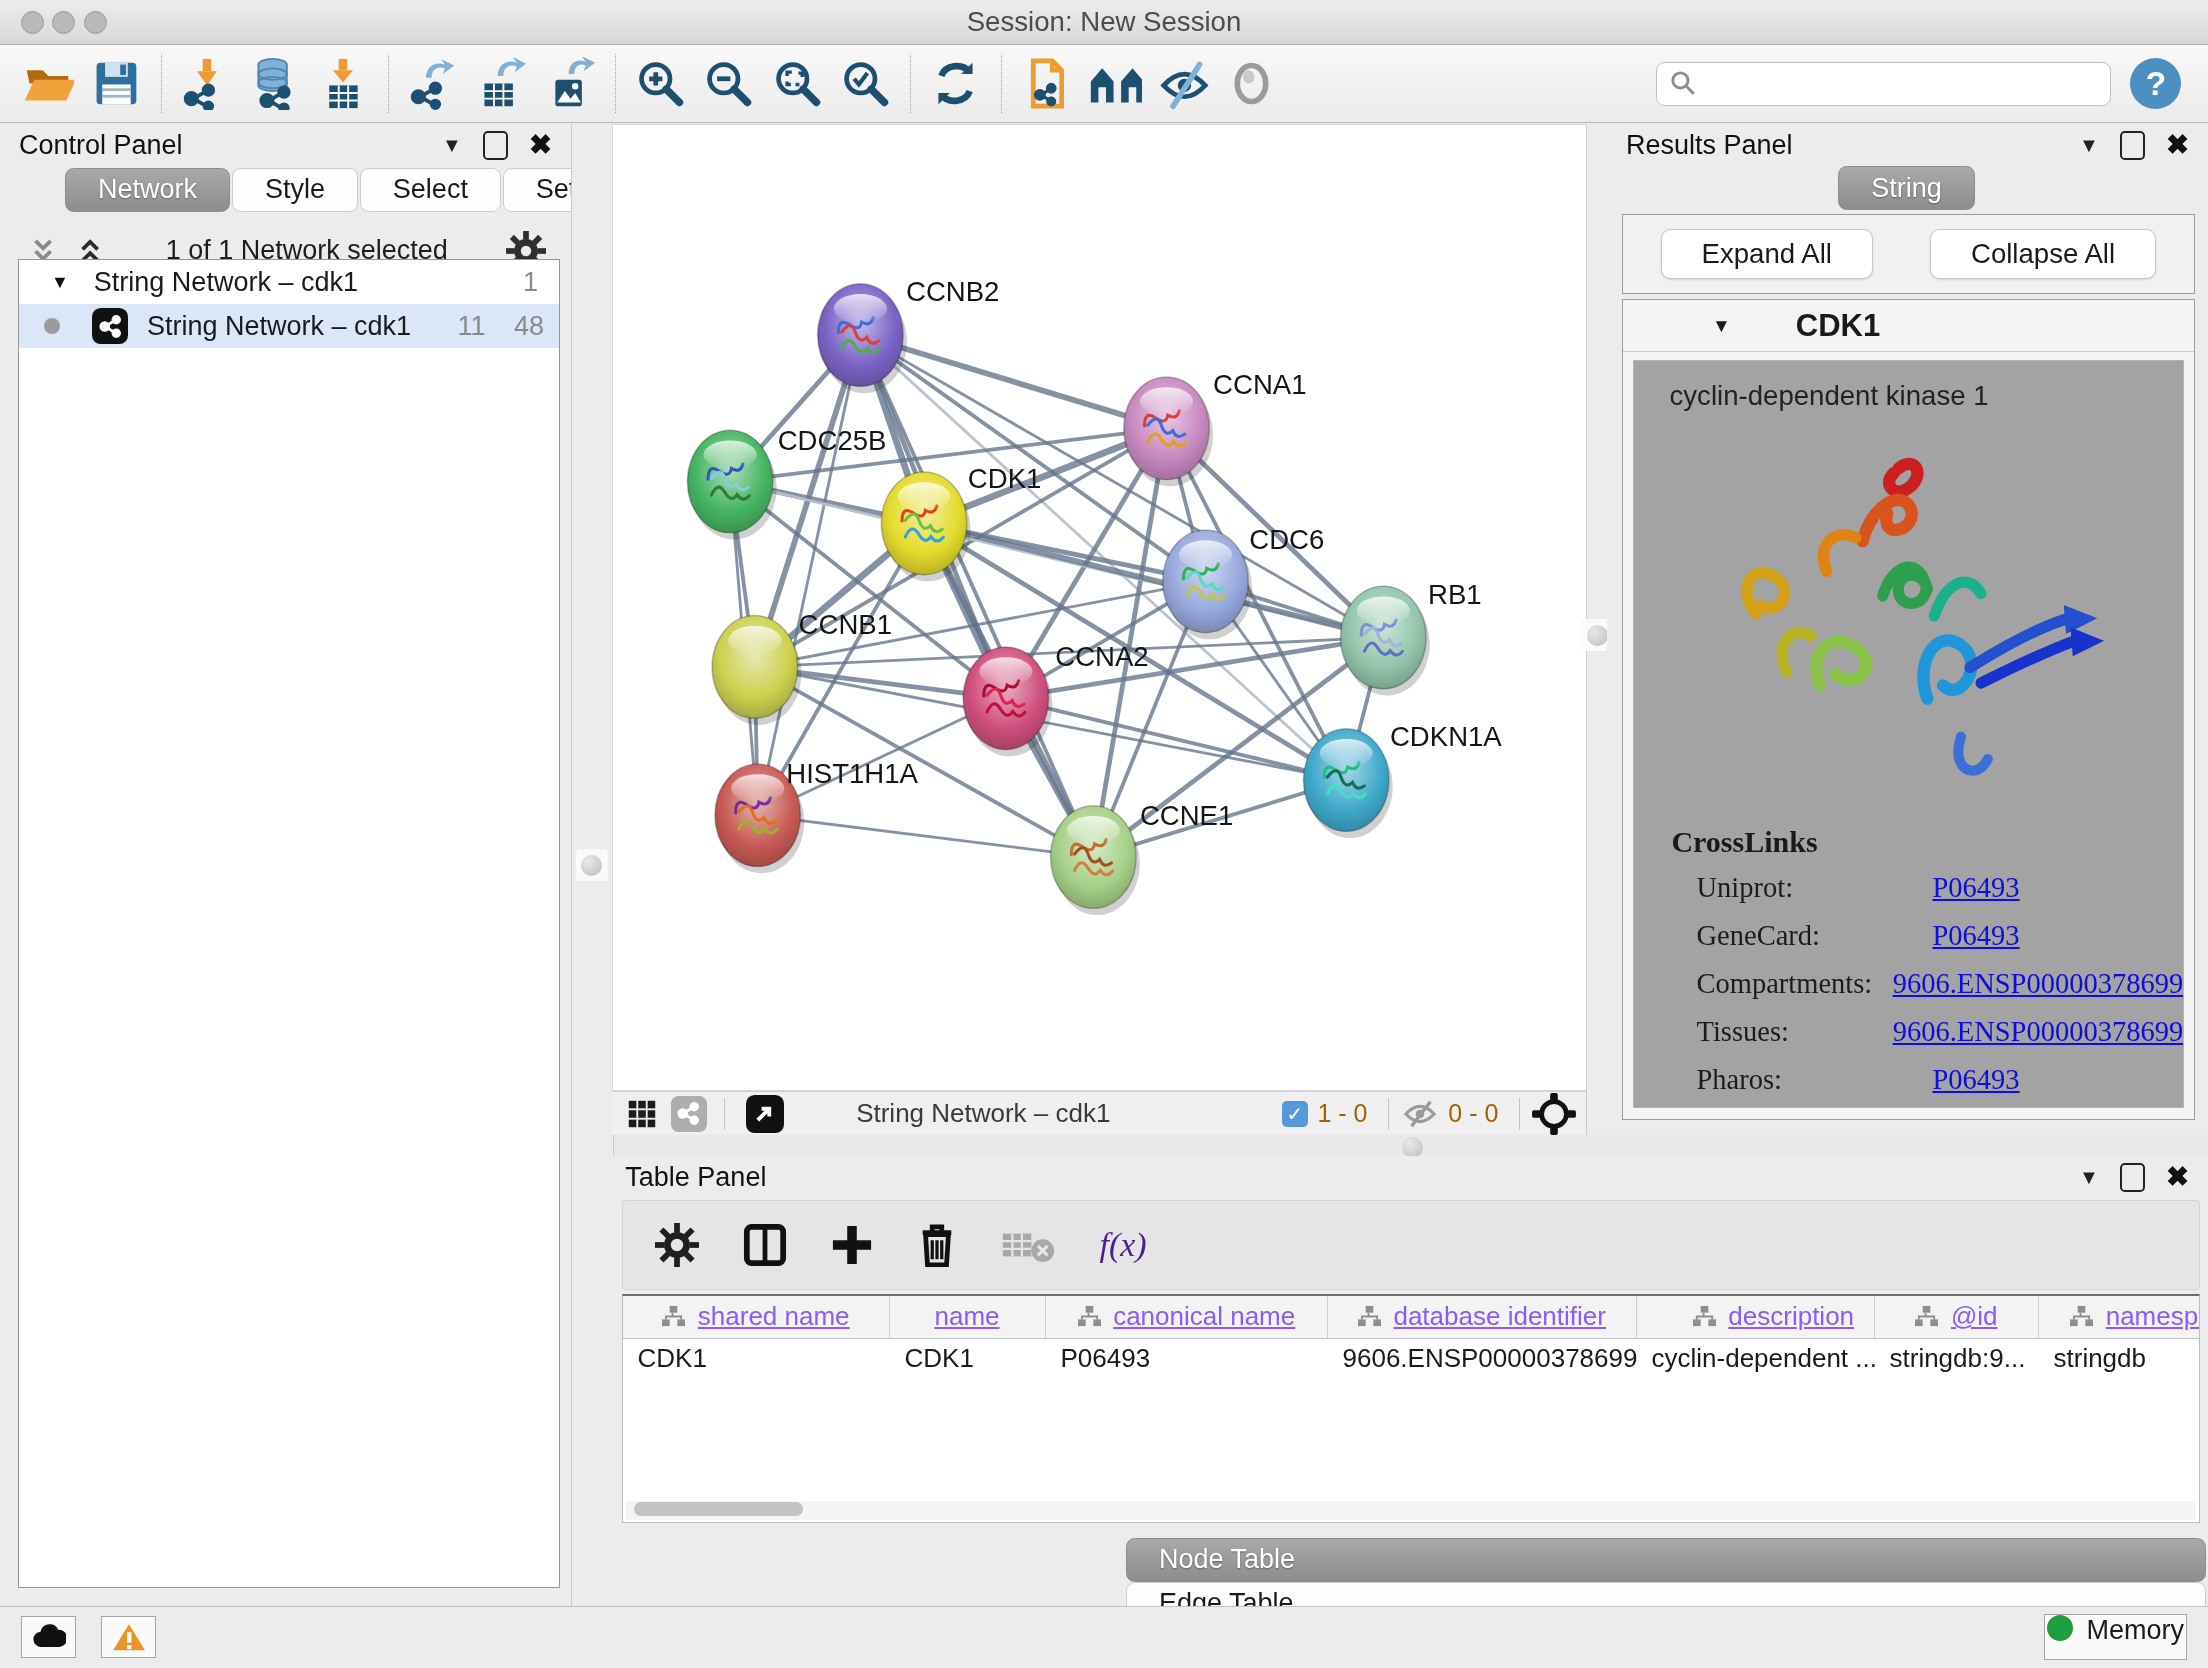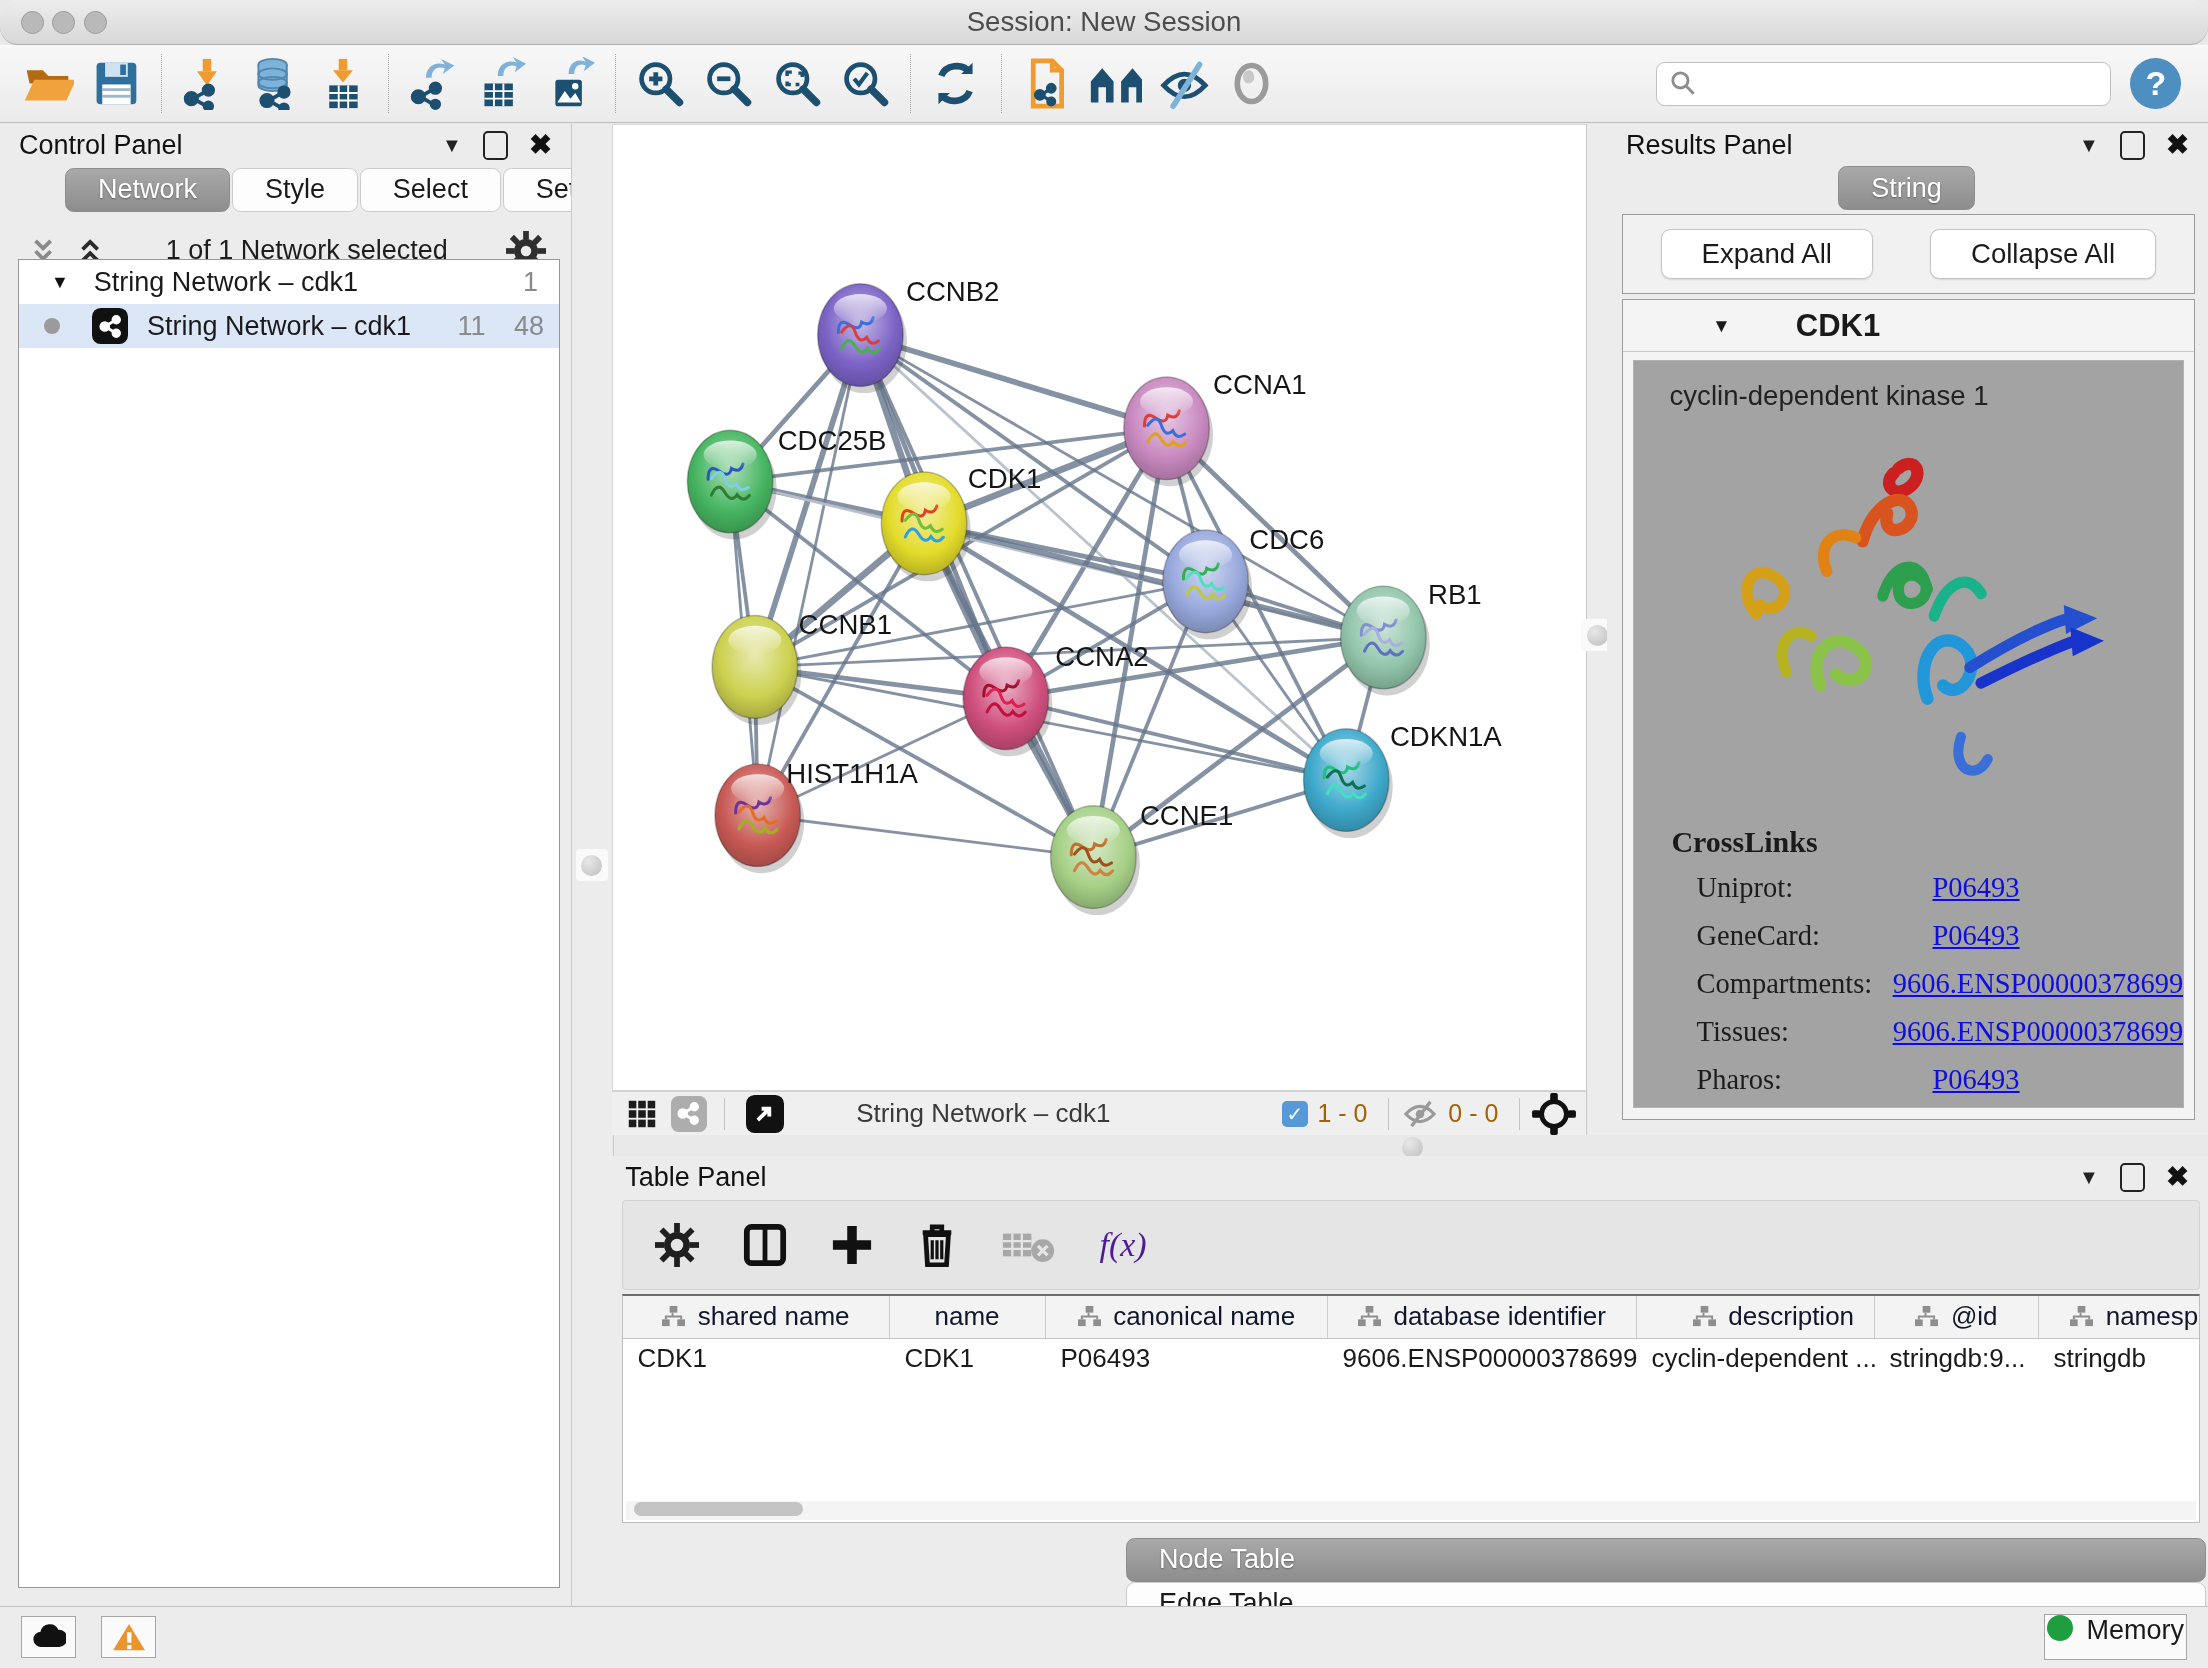--- a/index.html
+++ b/index.html
@@ -1,20 +1,20 @@
 <!DOCTYPE html>
 <html style="font-size:15px"><head>
 <meta charset="utf-8">
 <style>
   html,body{margin:0;padding:0;background:#d8d8d8;}
   #app{position:relative;width:2208px;height:1668px;background:#e9e9e9;overflow:hidden;
        font-family:"Liberation Sans",sans-serif;color:#1a1a1a;}
   
   .titlebar{position:absolute;top:0;left:0;right:0;height:44px;
-    background:linear-gradient(#ededed,#d8d8d8);border-bottom:1px solid #b0b0b0;border-radius:18px;}
+    background:linear-gradient(#ededed,#d8d8d8);border-bottom:1px solid #b0b0b0;}
   .tl{position:absolute;top:11.4px;width:21px;height:21px;border-radius:50%;
     background:#b9b9b9;border:1px solid #9d9d9d;}
   .win-title{line-height:44px;text-align:center;font-size:27.6px;color:#4c4c4c;}
   
   .toolbar{position:absolute;top:45px;left:0;right:0;height:78px;
     background:linear-gradient(#f8f8f8,#ebebeb);border-bottom:1px solid #bdbdbd;
     display:flex;align-items:center;padding:0 13.3px;box-sizing:border-box;}
   .tbtn{width:55px;height:57px;margin:0 6.7px;display:flex;align-items:center;justify-content:center;cursor:default;}
   .tsep{height:59px;border-left:1.9px dotted #a3a3a3;margin:0 10.5px;}
   .search-wrap{margin-left:auto;width:455px;height:44px;background:#fff;border:1px solid #bfbfbf;
@@ -89,22 +89,22 @@
   .cl-link{color:#0d0dde;text-decoration:underline;}
   
   .table-panel{position:absolute;left:612px;right:0;top:1156px;height:452px;background:#ececec;
     box-sizing:border-box;}
   .table-toolbar{margin:1.9px 7.6px 0 9.5px;height:88px;background:#e5e5e5;border:1px solid #d2d2d2;
     border-radius:3.8px;display:flex;align-items:center;gap:44px;padding-left:32px;}
   .fx{font-family:"Liberation Serif",serif;font-style:italic;font-size:34px;color:#4c1d95;}
   .table-wrap{margin:3.8px 7.6px 0 9.5px;height:226px;background:#fff;border:1px solid #bdbdbd;
     border-top:2.9px solid #6e6e6e;position:relative;overflow:hidden;}
   .thead{display:flex;height:42px;background:#f3f3f3;border-bottom:1px solid #c6c6c6;}
-  .th{display:flex;align-items:center;justify-content:center;gap:11.4px;font-size:26px;color:#0f172a;
-    border-right:1px solid #cdcdcd;box-sizing:border-box;flex:none;overflow:hidden;}
+  .th{display:flex;align-items:center;justify-content:center;gap:11.4px;font-size:26px;color:#8b5cf6;
+    border-right:1px solid #cdcdcd;box-sizing:border-box;flex:none;overflow:hidden;text-decoration:underline;}
   .trow{display:flex;height:40px;}
   .td{display:flex;align-items:center;padding-left:15px;font-size:26px;flex:none;box-sizing:border-box;
     overflow:hidden;white-space:nowrap;}
   .hscroll-track{position:absolute;left:3.8px;right:3.8px;bottom:1.9px;height:19px;background:#f4f4f4;}
   .hscroll-thumb{position:absolute;left:7.6px;bottom:3.8px;width:169px;height:14.3px;background:#c3c3c3;border-radius:7.6px;}
   .table-tabs{display:flex;margin:15px 0 0 514px;flex-direction:column;}
   
   .bottom-bar{position:absolute;left:0;right:0;bottom:0;height:61px;background:#ececec;
     border-top:1px solid #c2c2c2;}
   .bb-btn{position:absolute;top:8.6px;width:55px;height:42px;background:#fafafa;border:1.9px solid #a6a6a6;

